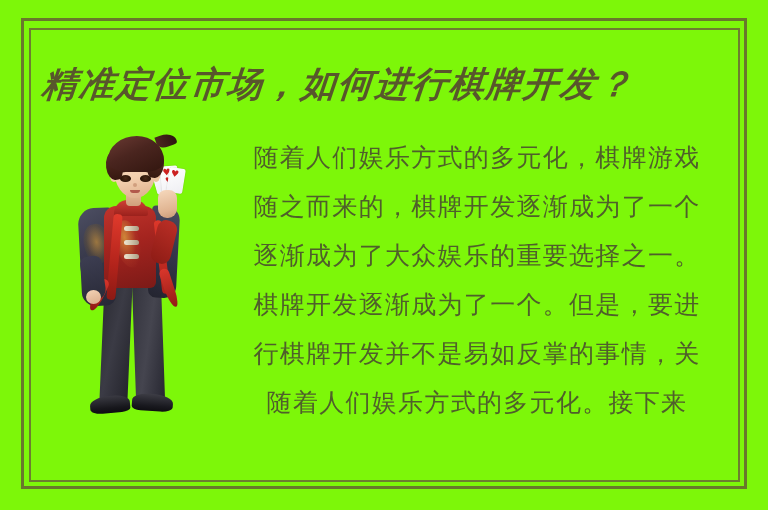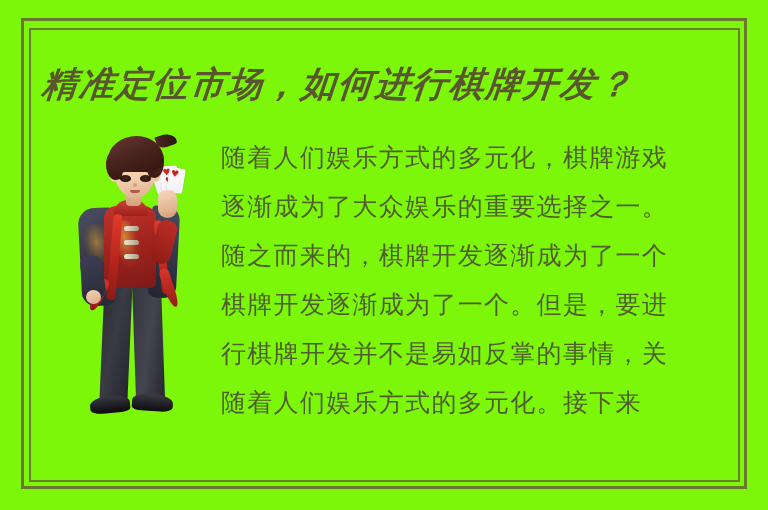--- a/index.html
+++ b/index.html
@@ -59,20 +59,21 @@
     line-height: 44px;
     transform: skewX(-5deg);
   }
 
   
   .body-text {
     position: absolute;
     left: 221px;
     top: 133px;
     width: 512px;
+    text-align: center;
   }
   .body-line {
     font-family: "DejaVu Sans", "Liberation Sans", sans-serif;
     font-size: 25px;
     color: #4f5f2b;
     line-height: 49px;
     height: 49px;
     letter-spacing: 1.3px;
     white-space: nowrap;
   }
@@ -307,22 +308,22 @@
 
 <div id="poster">
 
   <div class="frame-outer"></div>
   <div class="frame-inner"></div>
 
   <div class="title">精准定位市场，如何进行棋牌开发？</div>
 
   <div class="body-text">
     <div class="body-line">随着人们娱乐方式的多元化，棋牌游戏</div>
+    <div class="body-line">随之而来的，棋牌开发逐渐成为了一个</div>
     <div class="body-line">逐渐成为了大众娱乐的重要选择之一。</div>
-    <div class="body-line">随之而来的，棋牌开发逐渐成为了一个</div>
     <div class="body-line">棋牌开发逐渐成为了一个。但是，要进</div>
     <div class="body-line">行棋牌开发并不是易如反掌的事情，关</div>
     <div class="body-line">随着人们娱乐方式的多元化。接下来</div>
   </div>
 
   <div class="character">
     <div class="leg-l"></div>
     <div class="leg-r"></div>
     <div class="shoe-l"></div>
     <div class="shoe-r"></div>

